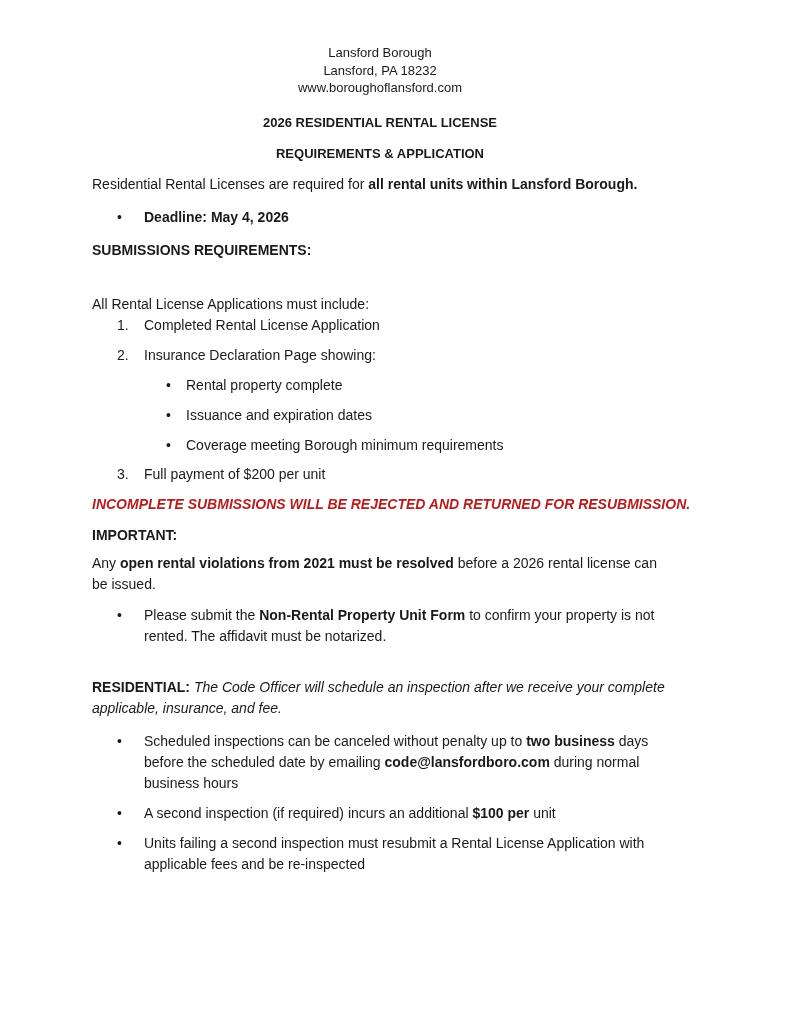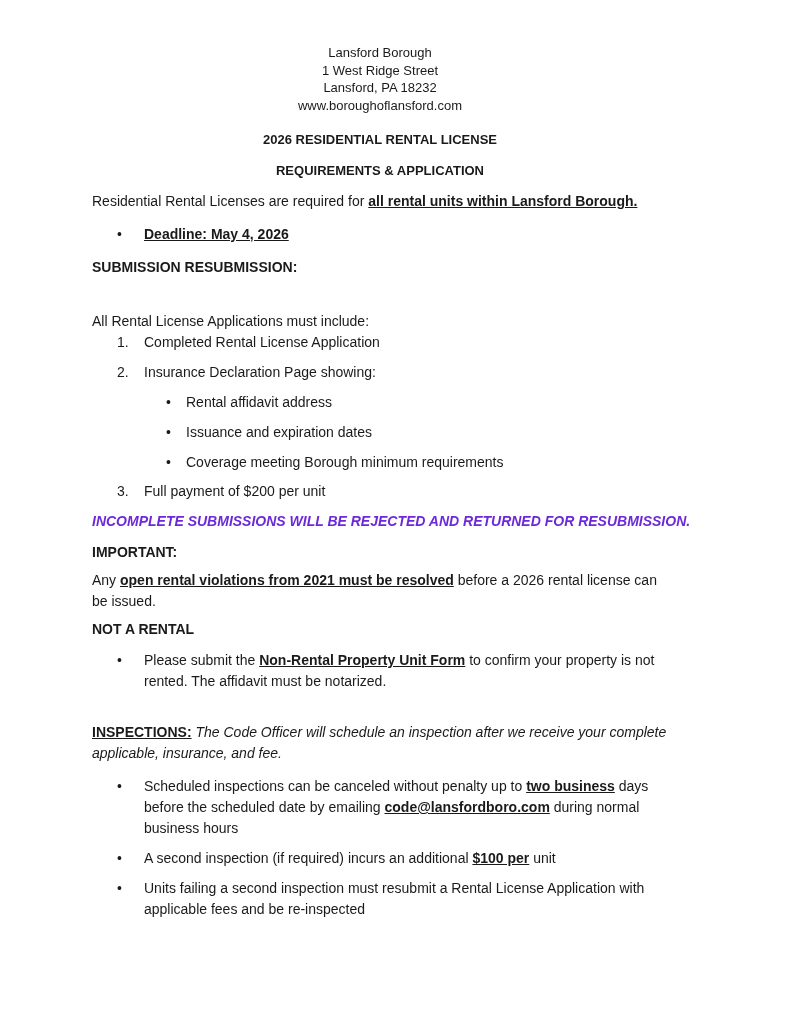--- a/index.html
+++ b/index.html
@@ -23,21 +23,21 @@
     font-size: 13px;
     line-height: 17.5px;
   }
   .title-line {
     text-align: center;
     font-size: 13px;
     font-weight: bold;
   }
   .t1 { margin-top: 15px; }
   .t2 { margin-top: 10px; }
-  .b { font-weight: bold; text-decoration: underline; }
+  .b { font-weight: bold; }
   .it { font-style: italic; }
   p.body-par { font-weight: normal; }
   .h { font-weight: bold; }
   
   .li { display: flex; align-items: flex-start; }
   .li .marker { flex: 0 0 27px; }
   .li.lvl1 { margin-left: 25px; }
   .li.lvl2 { margin-left: 74px; }
   .li.lvl2 .marker { flex: 0 0 20px; }
   .li .txt { flex: 1 1 auto; }
@@ -65,78 +65,76 @@
   .m-insp-b2     { margin-top: 9px; }
   .m-insp-b3     { margin-top: 9px; }
 </style>
 </head>
 <body>
 
 <div class="page" style="color: rgb(26, 26, 26);">
 
   <div class="letterhead">
     <div>Lansford Borough</div>
-    <div>1 West Ridge Street</div>
     <div>Lansford, PA 18232</div>
     <div>www.boroughoflansford.com</div>
   </div>
 
   <div class="title-line t1">2026 RESIDENTIAL RENTAL LICENSE</div>
   <div class="title-line t2">REQUIREMENTS &amp; APPLICATION</div>
 
   <p class="body-par m-intro"><span>Residential Rental Licenses are required for </span><span class="b">all rental units within Lansford Borough.</span></p>
 
   <div class="li lvl1 m-deadline">
     <span class="marker">•</span>
     <span class="txt b">Deadline: May 4, 2026</span>
   </div>
 
-  <p class="h m-subhead">SUBMISSION RESUBMISSION:</p>
+  <p class="h m-subhead">SUBMISSIONS REQUIREMENTS:</p>
   <p class="body-par m-subintro">All Rental License Applications must include:</p>
 
   <div class="li lvl1 m-item1">
     <span class="marker">1.</span>
     <span class="txt">Completed Rental License Application</span>
   </div>
 
   <div class="li lvl1 m-std">
     <span class="marker">2.</span>
     <span class="txt">Insurance Declaration Page showing:</span>
   </div>
 
   <div class="li lvl2 m-sub">
     <span class="marker">•</span>
-    <span class="txt">Rental affidavit address</span>
+    <span class="txt">Rental property complete</span>
   </div>
   <div class="li lvl2 m-sub">
     <span class="marker">•</span>
     <span class="txt">Issuance and expiration dates</span>
   </div>
   <div class="li lvl2 m-sub">
     <span class="marker">•</span>
     <span class="txt">Coverage meeting Borough minimum requirements</span>
   </div>
 
   <div class="li lvl1 m-item3">
     <span class="marker">3.</span>
     <span class="txt">Full payment of $200 per unit</span>
   </div>
 
-  <p class="warning m-warning" style="color: #6d28d9;">INCOMPLETE SUBMISSIONS WILL BE REJECTED AND RETURNED FOR RESUBMISSION.</p>
+  <p class="warning m-warning" style="color: #b91c1c;">INCOMPLETE SUBMISSIONS WILL BE REJECTED AND RETURNED FOR RESUBMISSION.</p>
 
   <p class="h m-important">IMPORTANT:</p>
   <p class="body-par m-imp-par"><span>Any </span><span class="b">open rental violations from 2021 must be resolved</span><span> before a 2026 rental license can</span><br><span>be issued.</span></p>
 
-  <p class="h m-notrental">NOT A RENTAL</p>
   <div class="li lvl1 m-nr-bullet">
     <span class="marker">•</span>
     <span class="txt"><span>Please submit the </span><span class="b">Non-Rental Property Unit Form</span><span> to confirm your property is not</span><br><span>rented. The affidavit must be notarized.</span></span>
   </div>
 
-  <p class="body-par m-inspections"><span class="b">INSPECTIONS:</span><span class="it"> The Code Officer will schedule an inspection after we receive your complete</span><br><span class="it">applicable, insurance, and fee.</span></p>
+  <p class="body-par m-inspections"><span class="b">RESIDENTIAL:</span><span class="it"> The Code Officer will schedule an inspection after we receive your complete</span><br><span class="it">applicable, insurance, and fee.</span></p>
 
   <div class="li lvl1 m-insp-b1">
     <span class="marker">•</span>
     <span class="txt"><span>Scheduled inspections can be canceled without penalty up to </span><span class="b">two business</span><span> days</span><br><span>before the scheduled date by emailing </span><span class="b">code@lansfordboro.com</span><span> during normal</span><br><span>business hours</span></span>
   </div>
 
   <div class="li lvl1 m-insp-b2">
     <span class="marker">•</span>
     <span class="txt"><span>A second inspection (if required) incurs an additional </span><span class="b">$100 per</span><span> unit</span></span>
   </div>

